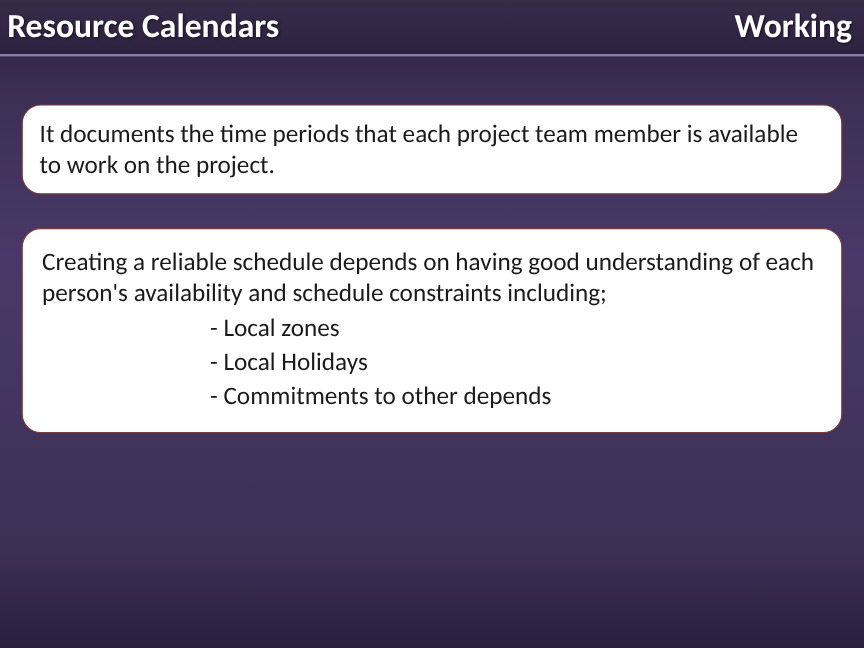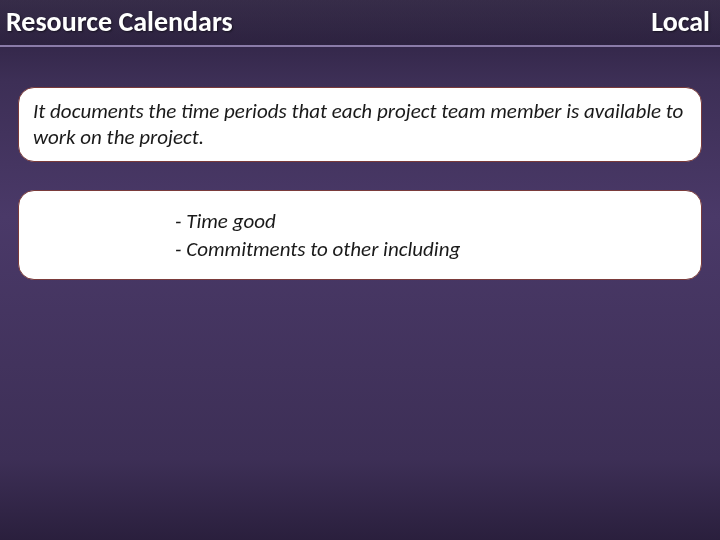--- a/index.html
+++ b/index.html
@@ -26,21 +26,20 @@
     text-shadow: 1px 1px 2px rgba(0,0,0,0.5);
   }
   .title-right {
     color: #ffffff;
     font-size: 28px;
     font-weight: 700;
     text-shadow: 1px 1px 2px rgba(0,0,0,0.5);
   }
   .content {
     padding: 40px 18px 0 18px;
-    font-style: italic;
   }
   .box {
     background: #ffffff;
     border: 1px solid #7a3b3b;
     border-radius: 16px;
     padding: 10px 14px;
     margin-bottom: 28px;
     color: #1a1a1a;
     font-size: 21px;
     line-height: 1.25;
@@ -56,27 +55,29 @@
   }
   .bullets div::before {
     content: "- ";
   }
 </style>
 </head>
 <body>
 
 <div class="header">
   <div class="title-left">Resource Calendars</div>
-  <div class="title-right">Local</div>
+  <div class="title-right">Working</div>
 </div>
 
 <div class="content">
   <div class="box">
     <span>It documents the time periods that each project team member is available to work on the project.</span>
   </div>
 
   <div class="box box2">
+    <div>Creating a reliable schedule depends on having good understanding of each person's availability and schedule constraints including;</div>
     <div class="bullets">
-      <div>Time good</div>
-      <div>Commitments to other including</div>
+      <div>Local zones</div>
+      <div>Local Holidays</div>
+      <div>Commitments to other depends</div>
     </div>
   </div>
 </div>
 
 </body></html>

